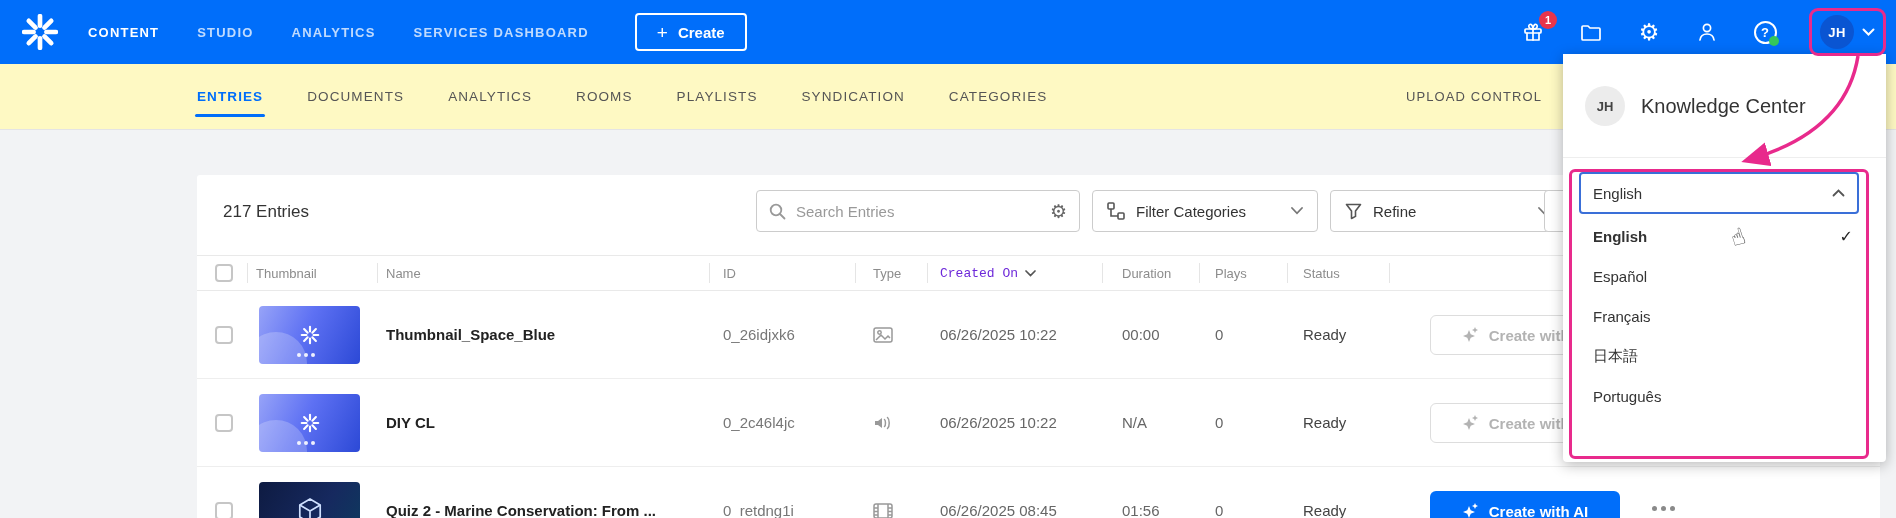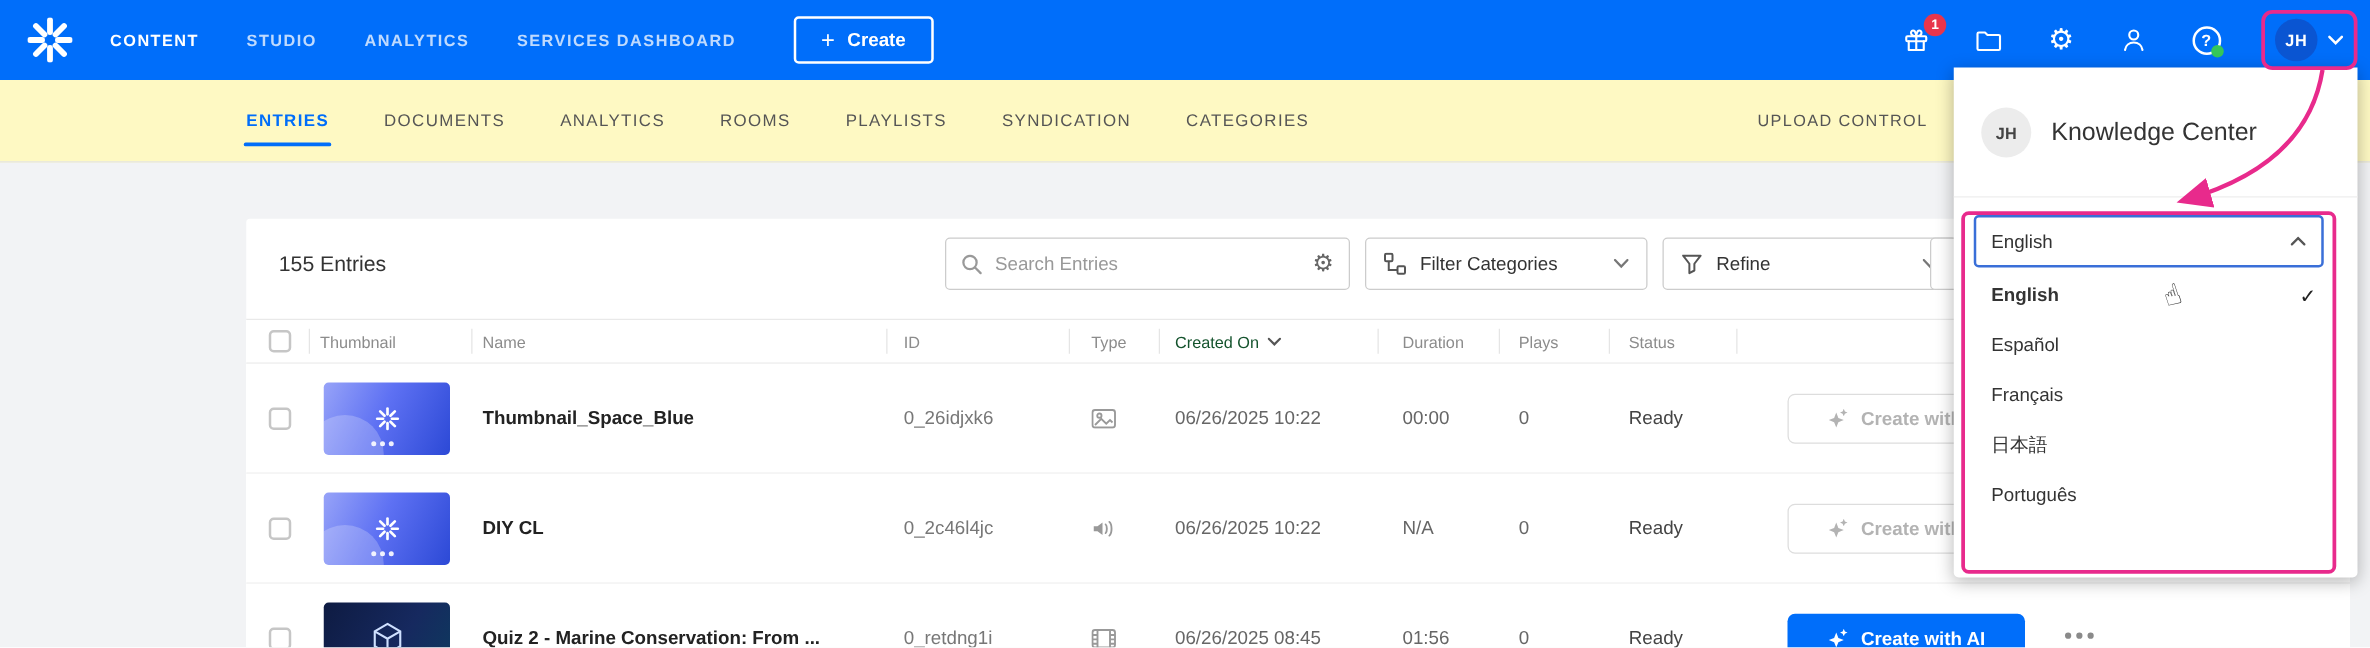--- a/index.html
+++ b/index.html
@@ -218,21 +218,21 @@
       <span class="tab">ANALYTICS</span>
       <span class="tab">ROOMS</span>
       <span class="tab">PLAYLISTS</span>
       <span class="tab">SYNDICATION</span>
       <span class="tab">CATEGORIES</span>
     </div>
     <span class="upload-control">UPLOAD CONTROL</span>
   </div>
 
   <div class="card">
-    <span class="entries-count">155 Entries</span>
+    <span class="entries-count">217 Entries</span>
 
     <div class="search-box">
       <svg width="17" height="17" viewBox="0 0 17 17">
         <circle cx="7" cy="7" r="5.3" fill="none" stroke="#999" stroke-width="1.8"></circle>
         <path d="M11 11l4.5 4.5" stroke="#999" stroke-width="1.8" stroke-linecap="round"></path>
       </svg>
       <input class="search-input" type="text" placeholder="Search Entries" style="">
       <span class="search-gear">⚙</span>
     </div>
 
@@ -261,21 +261,21 @@
     </button>
 
     <button class="tool-btn partial-btn"></button>
 
     <div class="thead">
       <span class="cb"></span>
       <span class="th" style="left:59px">Thumbnail</span>
       <span class="th" style="left:189px">Name</span>
       <span class="th" style="left:526px">ID</span>
       <span class="th" style="left:676px">Type</span>
-      <span class="th" style="left:743px; color:#14532d;">
+      <span class="th" style="left:743px; color:#6d28d9;font-family:Liberation Mono, monospace;">
         <span>Created On</span>
         <svg width="11" height="7" viewBox="0 0 11 7">
           <polyline points="1,1 5.5,5.5 10,1" fill="none" stroke="#555" stroke-width="1.7" stroke-linecap="round"></polyline>
         </svg>
       </span>
       <span class="th" style="left:925px">Duration</span>
       <span class="th" style="left:1018px">Plays</span>
       <span class="th" style="left:1106px">Status</span>
       <span class="th-sep" style="left:50px"></span>
       <span class="th-sep" style="left:180px"></span>

